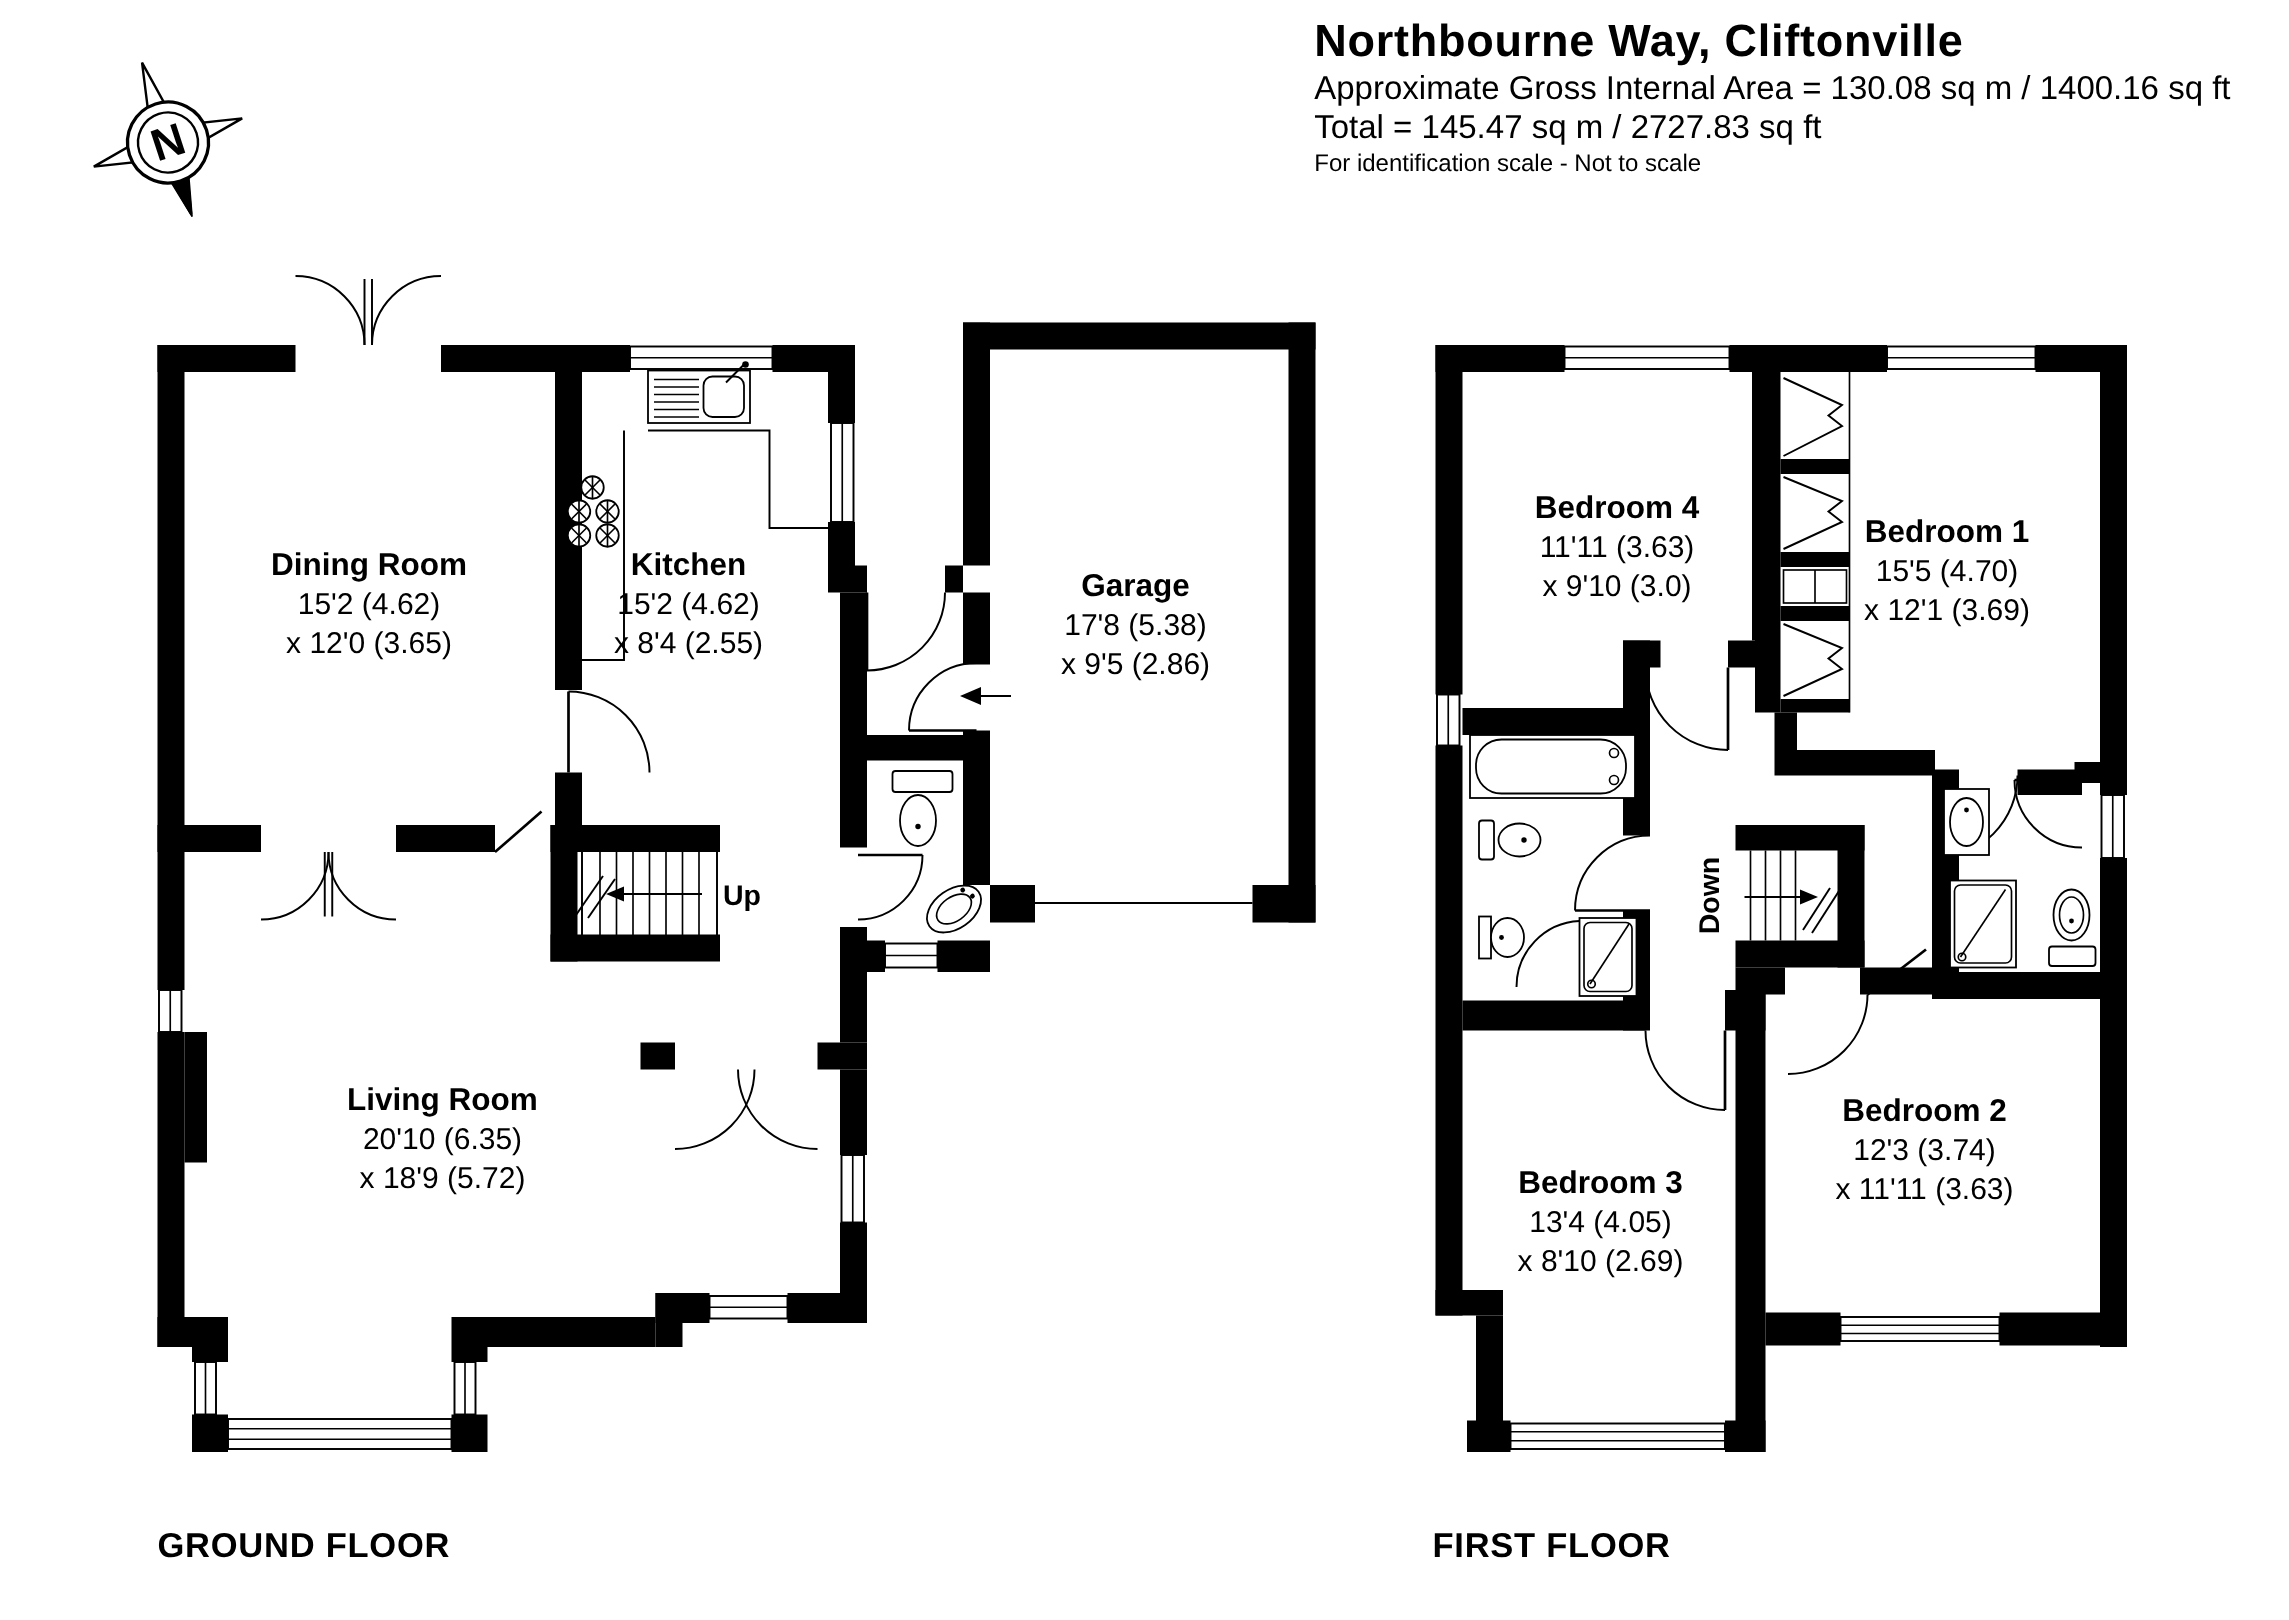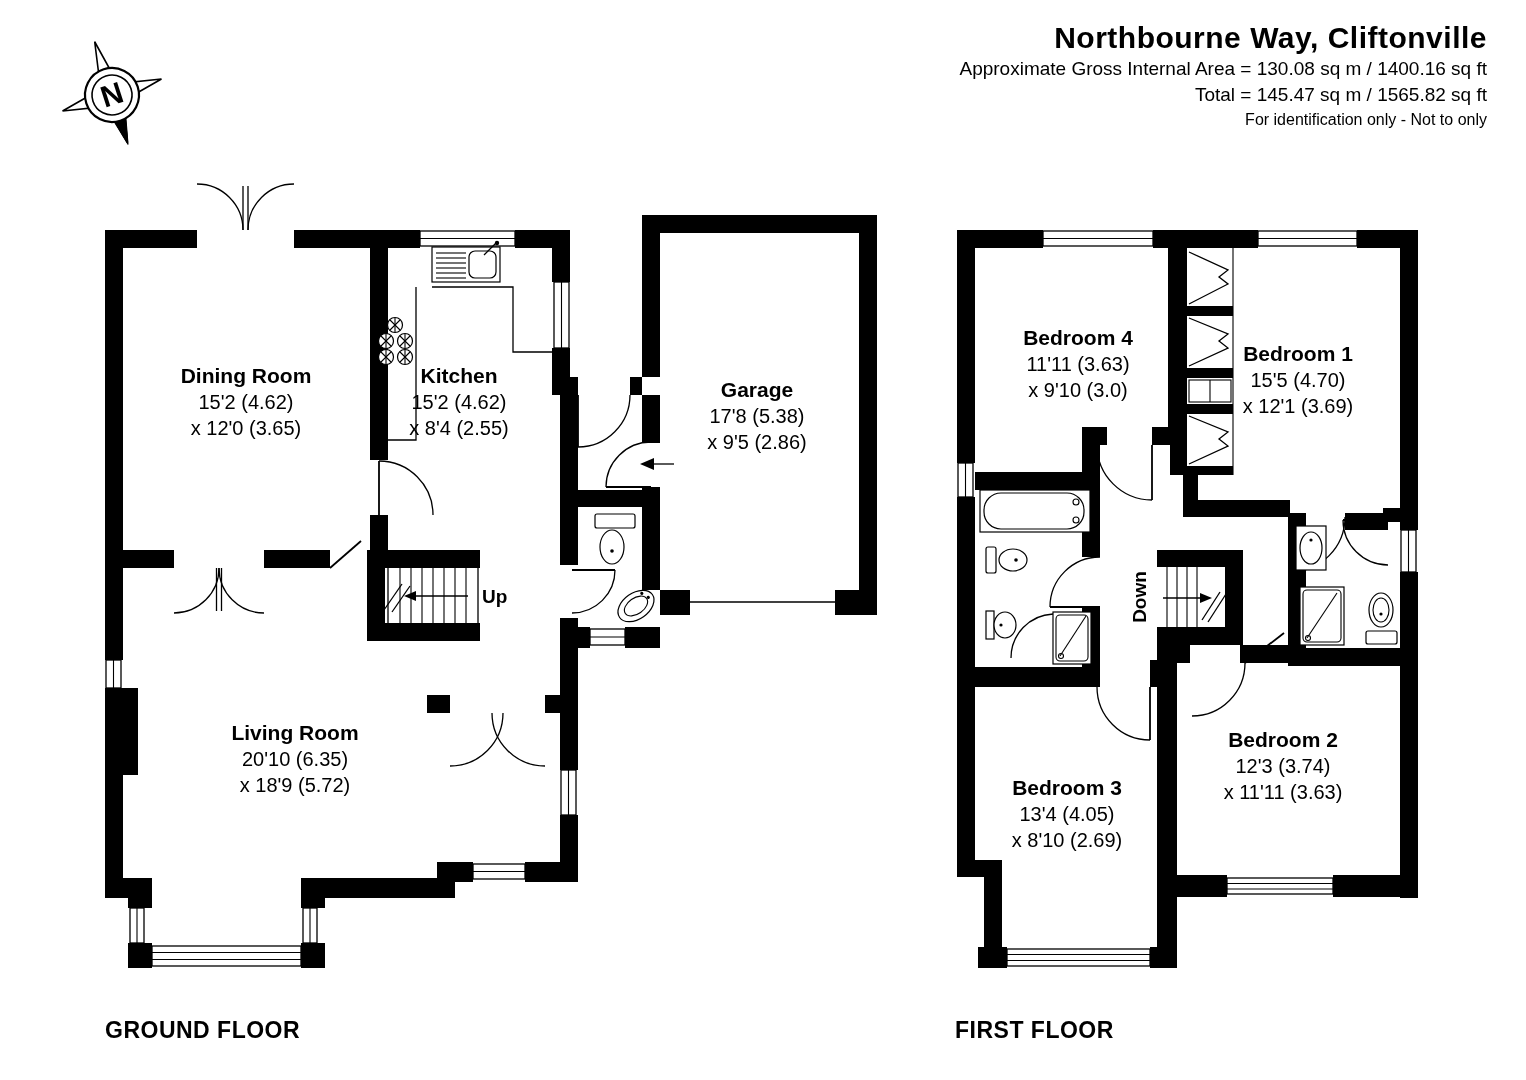--- a/index.html
+++ b/index.html
@@ -1,20 +1,20 @@
 <!DOCTYPE html>
 <html><head>
 <meta charset="utf-8">
 <style>
   html,body{margin:0;padding:0;background:#fff;}
   body{width:1526px;height:1080px;position:relative;font-family:"Liberation Sans",sans-serif;color:#000;overflow:hidden;}
   #plan-svg{position:absolute;left:0;top:0;}
-  .hdr{position:absolute;top:20px;right:39px;text-align:right;}
+  .hdr{position:absolute;top:10px;right:39px;}
   .hdr .title{font-size:30px;font-weight:bold;line-height:36px;letter-spacing:0.5px;}
-  .hdr .area-line{font-size:19px;line-height:26px;margin-left:18px;}
+  .hdr .area-line{font-size:22px;line-height:26px;}
   .hdr .disclaimer{font-size:16px;line-height:24px;}
   
   text{font-family:"Liberation Sans",sans-serif;fill:#000;}
   .room-name{font-size:21px;font-weight:bold;text-anchor:middle;}
   .room-dim{font-size:20px;text-anchor:middle;}
   .floor-label{font-size:23px;font-weight:bold;letter-spacing:0.5px;}
   .stair-label{font-size:19px;font-weight:bold;}
   .compass-n{font-size:30px;font-weight:bold;text-anchor:middle;}
   .wall{fill:#000;stroke:none;}
   .thin{fill:none;stroke:#000;stroke-width:1.3px;}
@@ -22,22 +22,22 @@
   .fix{fill:#fff;stroke:#000;stroke-width:1.2px;}
   .winbox{fill:#fff;stroke:#000;stroke-width:1.3px;}
   .leaf{fill:none;stroke:#000;stroke-width:1.8px;}
 </style>
 </head>
 <body>
 
 <div class="hdr">
   <div class="title">Northbourne Way, Cliftonville</div>
   <div class="area-line">Approximate Gross Internal Area = 130.08 sq m / 1400.16 sq ft</div>
-  <div class="area-line">Total = 145.47 sq m / 1565.82 sq ft</div>
-  <div class="disclaimer">For identification only - Not to only</div>
+  <div class="area-line">Total = 145.47 sq m / 2727.83 sq ft</div>
+  <div class="disclaimer">For identification scale - Not to scale</div>
 </div>
 
 <svg id="plan-svg" width="1526" height="1080" viewBox="0 0 1526 1080">
 
   <g transform="translate(112,95) rotate(-18)">
     <path d="M0,-56 L9,-9 L52,0 L9,9 L0,50 L-9,9 L-52,0 L-9,-9 Z" fill="#fff" stroke="#000" stroke-width="1.6"></path>
     <path d="M0,52 L10,10 L-10,10 Z" fill="#000" stroke="#000" stroke-width="1"></path>
     <circle cx="0" cy="0" r="27" fill="#fff" stroke="#000" stroke-width="2.2"></circle>
     <circle cx="0" cy="0" r="20" fill="#fff" stroke="#000" stroke-width="1.6"></circle>
     <text class="compass-n" x="0" y="10">N</text>

